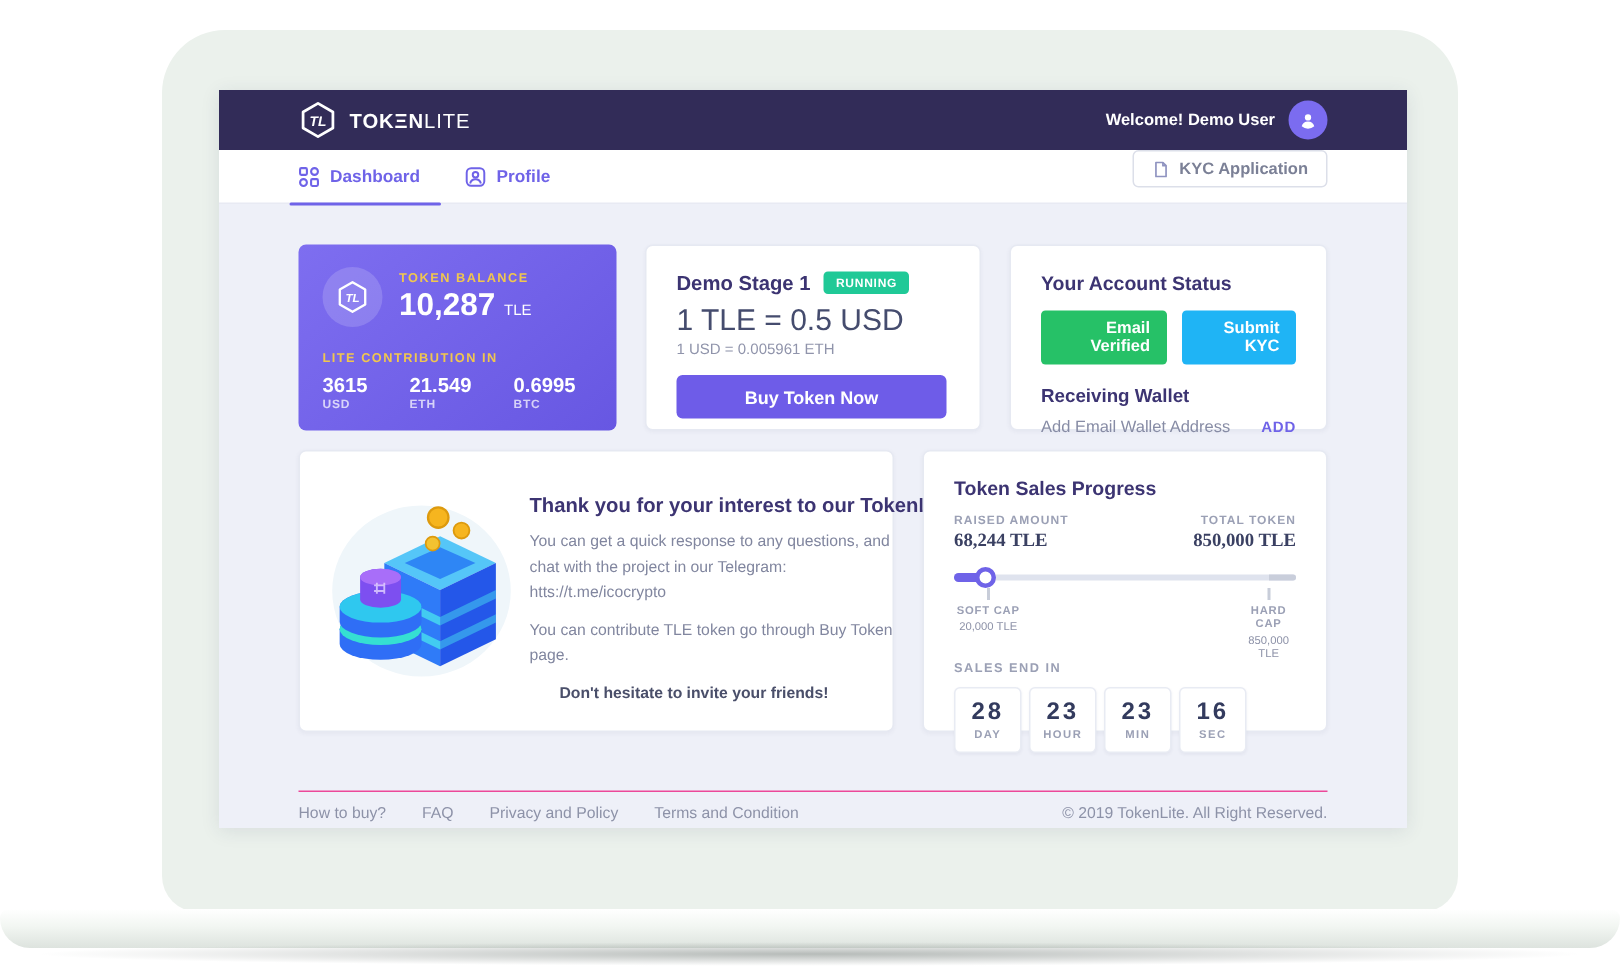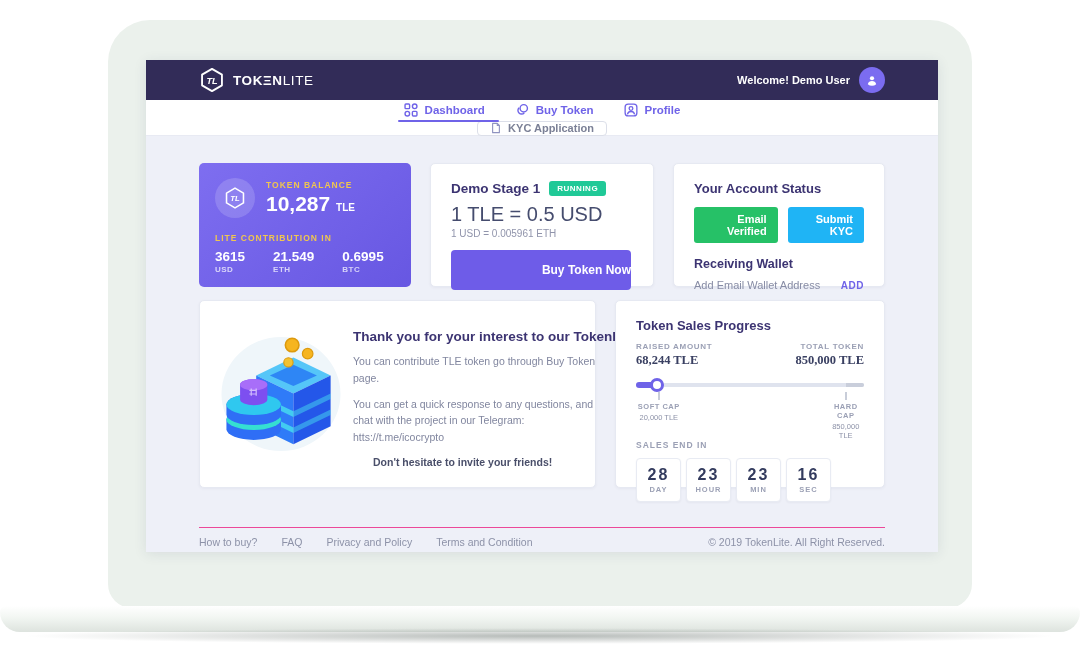--- a/index.html
+++ b/index.html
@@ -27,21 +27,21 @@
   .brand { display:flex; align-items:center; gap:8px; cursor:pointer; }
   .brand-word { color:#fff; font-size:13.5px; font-weight:800; letter-spacing:.6px; }
   .brand-word .lite { font-weight:300; }
   .welcome { display:flex; align-items:center; gap:9px; }
   .welcome-text { color:#fff; font-size:11px; font-weight:700; }
   .avatar { width:26px; height:26px; border-radius:50%; background:#7b6cf0;
     display:flex; align-items:center; justify-content:center; cursor:pointer; }
 
   
   .navbar { height:36px; background:#ffffff; border-bottom:1px solid #e8eaf3; }
-  .nav-inner { height:36px; display:flex; align-items:center; justify-content:space-between;flex-direction:column; }
+  .nav-inner { height:36px; display:flex; justify-content:space-between; }
   .nav-tabs { display:flex; align-items:center; gap:30px; height:100%; }
   .nav-item { position:relative; display:flex; align-items:center; gap:7px; height:100%;
     color:#6f63e8; font-size:11.5px; font-weight:600; cursor:pointer; }
   .nav-item .nicon { display:flex; align-items:center; }
   .nav-item.active::after { content:""; position:absolute; left:-6px; right:-14px; bottom:-1px;
     height:2px; background:#6f63e8; border-radius:2px; }
   .kyc-btn { display:flex; align-items:center; gap:6px; height:25px; padding:0 12px;
     background:#fff; border:1px solid #dcdfe9; border-radius:4px; color:#7b8096;
     font-size:11px; font-weight:600; font-family:inherit; cursor:pointer; }
 
@@ -53,37 +53,37 @@
     box-shadow:0 1px 3px rgba(50,60,90,.05); }
 
   
   .balance-card { height:124px; border:none; border-radius:5px; padding:15px 16px;
     background:linear-gradient(140deg,#7e6ef0 0%, #6757e2 100%); color:#fff; }
   .bal-top { display:flex; align-items:center; gap:11px; }
   .bal-logo { width:40px; height:40px; border-radius:50%; background:rgba(255,255,255,.16);
     display:flex; align-items:center; justify-content:center; }
   .bal-label { color:#f0c64f; font-size:8.5px; font-weight:800; letter-spacing:1px; }
   .bal-amount { font-size:21px; font-weight:800; margin-top:2px; }
-  .bal-unit { font-size:10px; font-weight:700;text-align:center; }
+  .bal-unit { font-size:10px; font-weight:400;text-align:center; }
   .contrib-label { color:#f0c64f; font-size:8.5px; font-weight:800; letter-spacing:1px; margin-top:15px; }
   .contrib-row { display:flex; gap:28px; margin-top:6px; }
   .contrib-val { font-size:13.5px; font-weight:700; }
   .contrib-cur { font-size:8px; font-weight:700; color:rgba(255,255,255,.72); letter-spacing:.5px; margin-top:1px; }
 
   
   .stage-card { height:124px; padding:17px 20px; }
   .stage-head { display:flex; align-items:center; gap:9px; }
   .stage-title { color:#3c3472; font-size:13.5px; font-weight:700; }
   .badge-running { background:#20c997; color:#fff; font-size:8px; font-weight:800;
     letter-spacing:.5px; padding:3px 8px; border-radius:3px; }
   .stage-rate { color:#454c6e; font-size:20px; font-weight:500; margin-top:7px; }
   .stage-subrate { color:#9094ab; font-size:10px; margin-top:2px; }
-  .buy-btn { display:block; width:180px; height:40px; margin-top:11px; background:#6e5ce8;
+  .buy-btn { display:block; width:180px; height:29px; margin-top:11px; background:#6e5ce8;
     border:none; border-radius:4px; color:#fff; font-size:12px; font-weight:700;
-    font-family:inherit; cursor:pointer;text-align:right; }
+    font-family:inherit; cursor:pointer; }
 
   
   .account-card { height:124px; padding:17px 20px; }
   .acct-title { color:#3c3472; font-size:13px; font-weight:700; }
   .acct-badges { display:flex; gap:10px; margin-top:11px; }
   .chip { border:none; border-radius:3px; color:#fff; font-size:11px; font-weight:700;
     padding:6px 11px; font-family:inherit; cursor:pointer;text-align:right; }
   .chip-green { background:#26c167; }
   .chip-blue { background:#1fb4f5; }
   .wallet-title { color:#3c3472; font-size:12.5px; font-weight:700; margin-top:14px; }
@@ -176,29 +176,20 @@
                 <rect x="1.2" y="1.2" width="5.2" height="5.2" rx="1"></rect>
                 <rect x="9.6" y="1.2" width="5.2" height="5.2" rx="2.6"></rect>
                 <rect x="1.2" y="9.6" width="5.2" height="5.2" rx="2.6"></rect>
                 <rect x="9.6" y="9.6" width="5.2" height="5.2" rx="1"></rect>
               </svg>
             </span>
             <span>Dashboard</span>
           </div>
           <div class="nav-item">
             <span class="nicon">
-              <svg width="14" height="14" viewBox="0 0 16 16" fill="none" stroke="currentColor" stroke-width="1.6">
-                <circle cx="10" cy="6" r="4.2"></circle>
-                <path d="M4.6 5.4a4.2 4.2 0 1 0 6 6"></path>
-              </svg>
-            </span>
-            <span>Buy Token</span>
-          </div>
-          <div class="nav-item">
-            <span class="nicon">
               <svg width="14" height="14" viewBox="0 0 16 16" fill="none" stroke="currentColor" stroke-width="1.5">
                 <rect x="1.3" y="1.3" width="13.4" height="13.4" rx="3.4"></rect>
                 <circle cx="8" cy="6.3" r="2.1"></circle>
                 <path d="M3.9 13c.5-2.2 2.1-3.3 4.1-3.3s3.6 1.1 4.1 3.3"></path>
               </svg>
             </span>
             <span>Profile</span>
           </div>
         </div>
         <button class="kyc-btn">
@@ -296,22 +287,22 @@
                 <ellipse cx="56" cy="146" rx="44" ry="17" fill="#35dfd2"></ellipse>
                 <path d="M12 138 a44 17 0 0 0 88 0 l0 -16 a44 17 0 0 0 -88 0 Z" fill="#2f6ef6"></path>
                 <ellipse cx="56" cy="122" rx="44" ry="17" fill="#2fc8ef"></ellipse>
                 <path d="M34 114 a22 9 0 0 0 44 0 l0 -24 a22 9 0 0 0 -44 0 Z" fill="#7d4ff0"></path>
                 <ellipse cx="56" cy="90" rx="22" ry="9" fill="#a86ef9"></ellipse>
                 <path d="M52 96 l0 12 M60 96 l0 12 M49 99 h12 M49 105 h12" stroke="#e3d4ff" stroke-width="2" fill="none" opacity=".8"></path>
               </svg>
             </span>
             <div class="thanks-text">
               <div class="thanks-title">Thank you for your interest to our TokenLite</div>
+              <div class="thanks-p">You can get a quick response to any questions, and chat with the project in our Telegram: htts://t.me/icocrypto</div>
               <div class="thanks-p">You can contribute TLE token go through Buy Token page.</div>
-              <div class="thanks-p">You can get a quick response to any questions, and chat with the project in our Telegram: htts://t.me/icocrypto</div>
               <div class="thanks-strong">Don't hesitate to invite your friends!</div>
             </div>
           </div>
 
           <div class="card progress-card">
             <div class="prog-title">Token Sales Progress</div>
             <div class="prog-stats">
               <div>
                 <div class="stat-label">RAISED AMOUNT</div>
                 <div class="stat-value">68,244 TLE</div>

